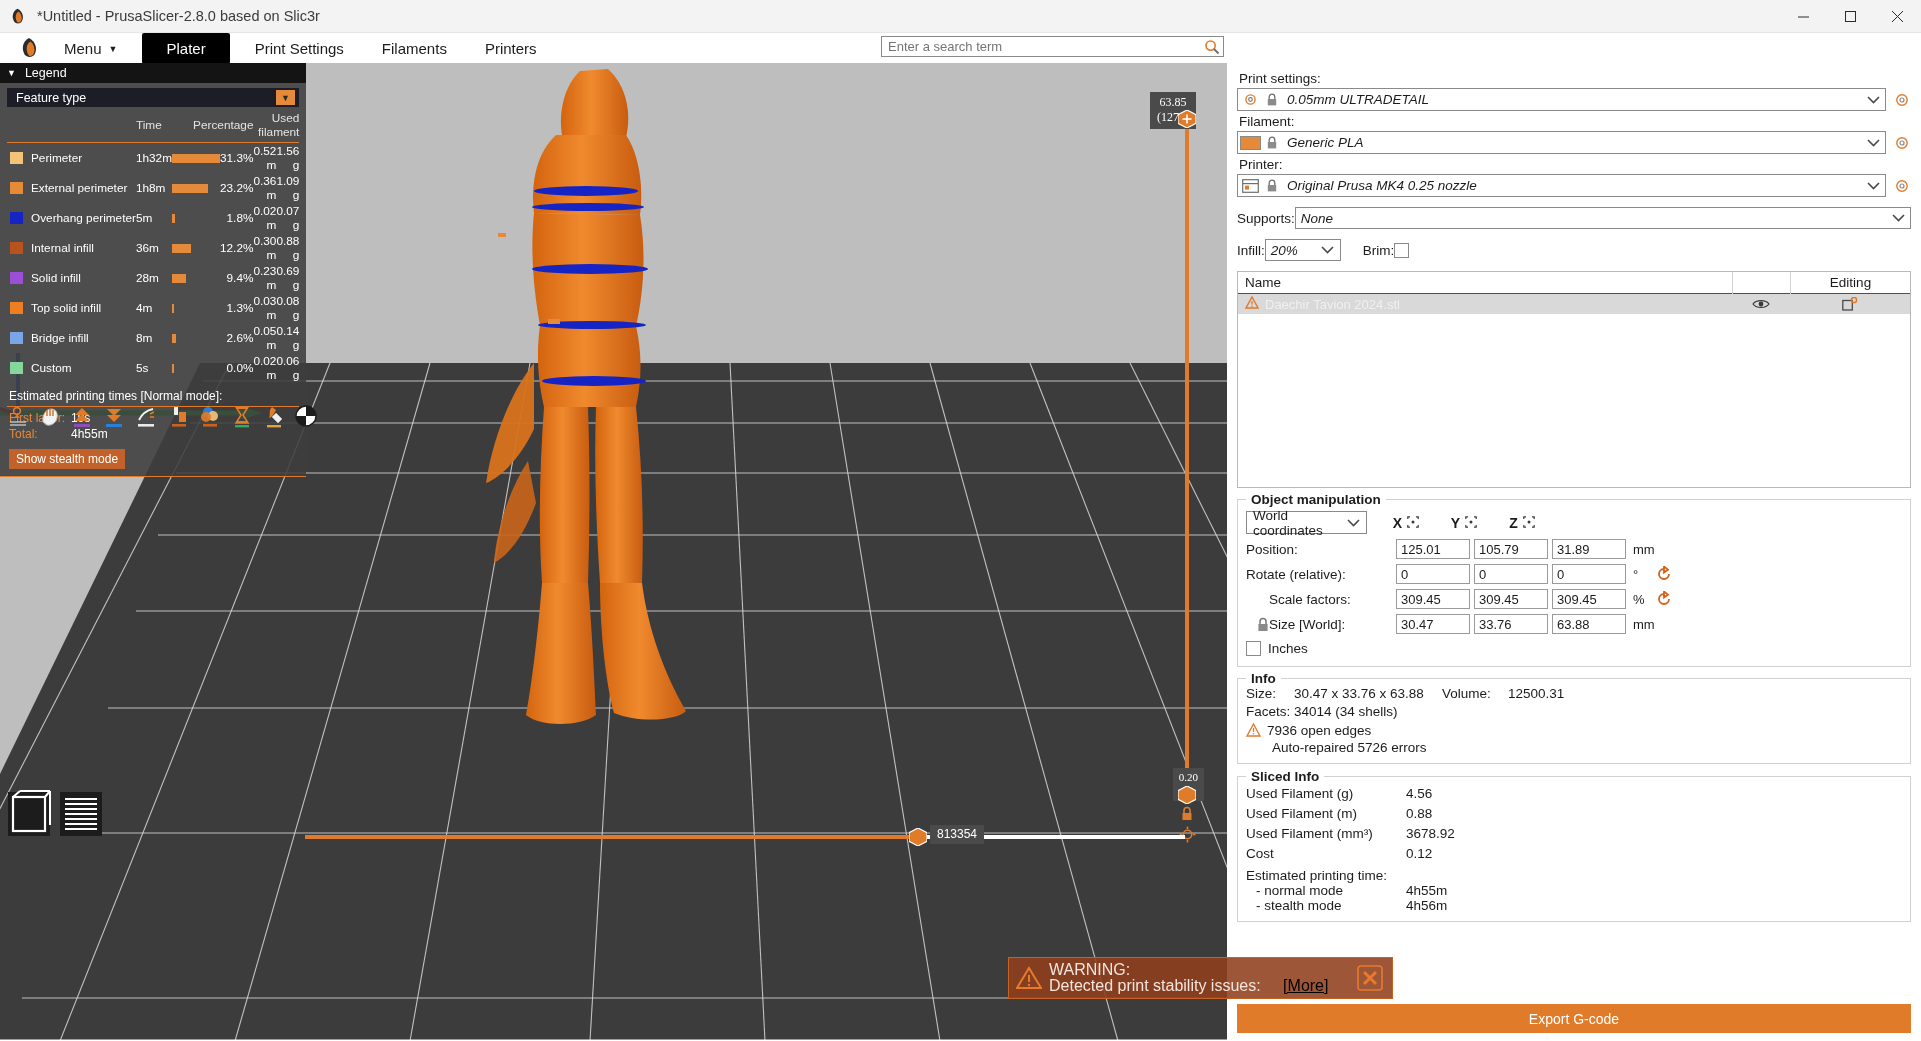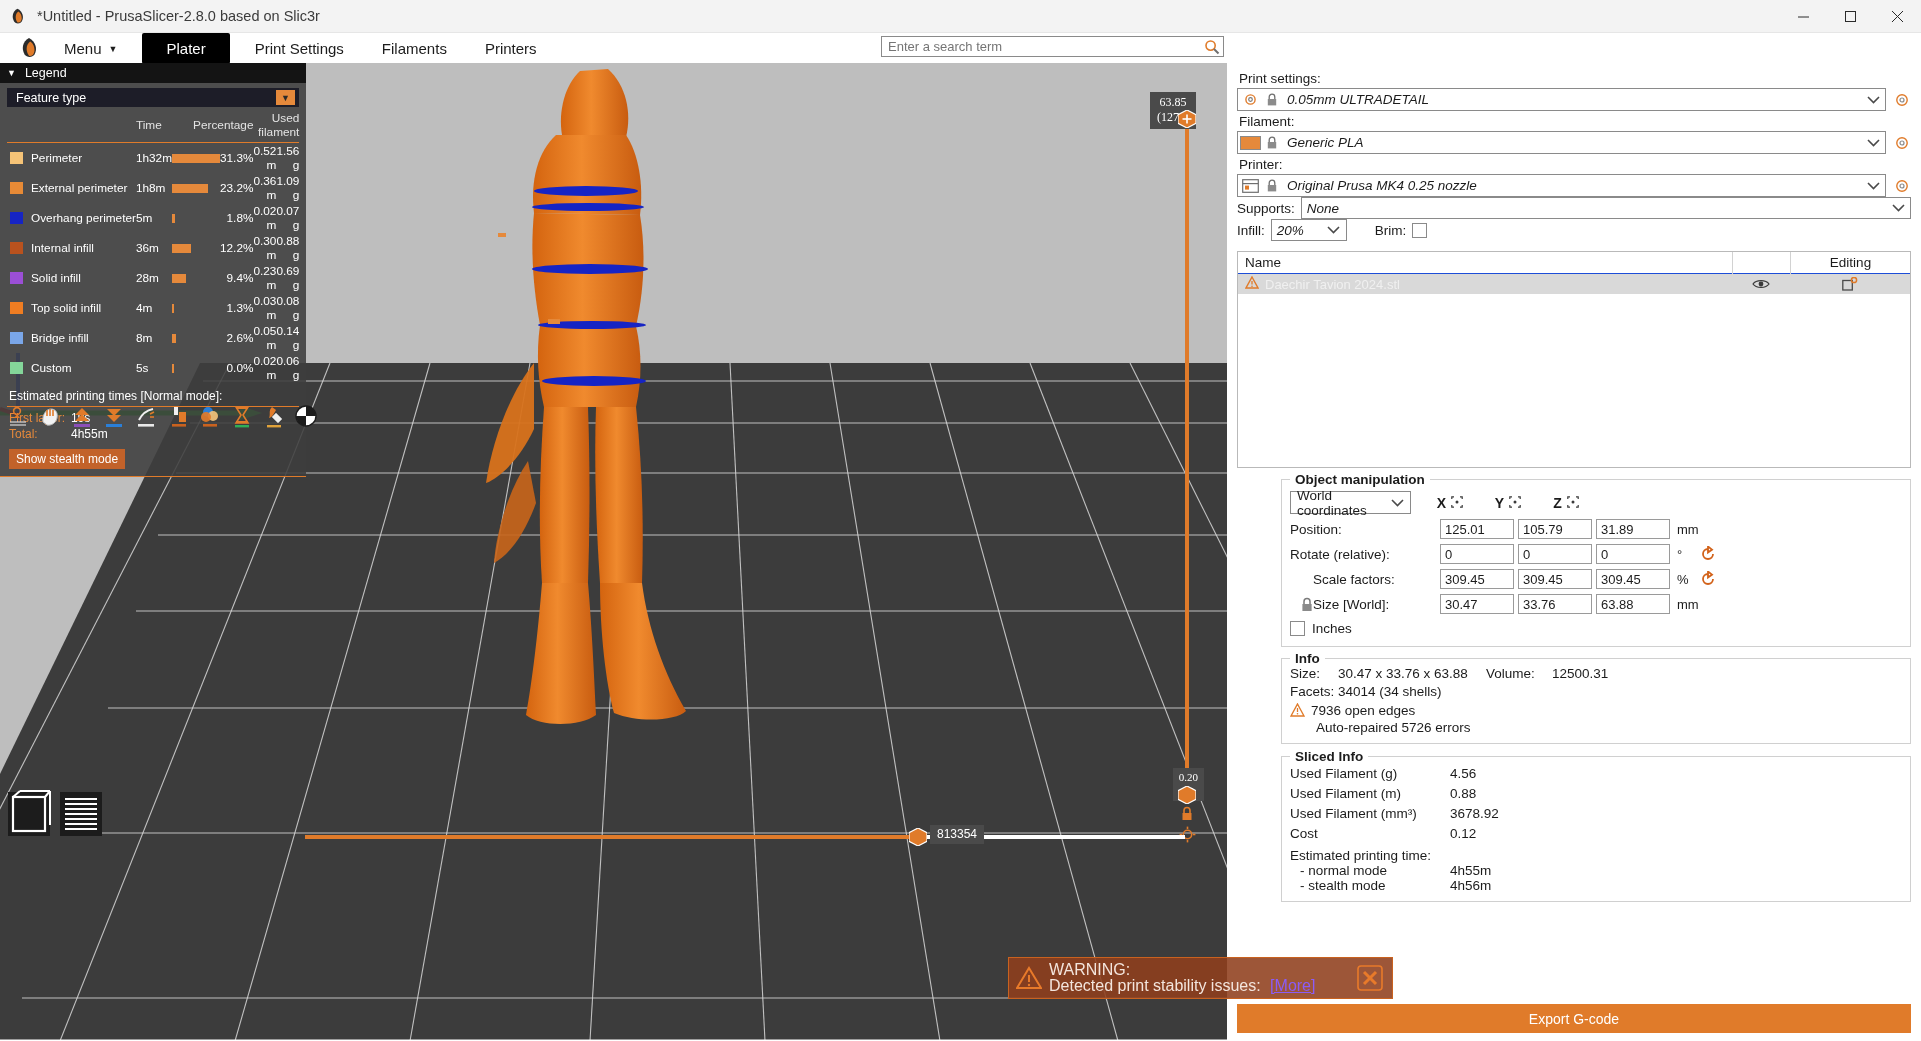--- a/index.html
+++ b/index.html
@@ -175,42 +175,42 @@
   }
 
   
   .warning-box {
     position: absolute; left: 1008px; top: 957px; width: 385px; height: 42px;
     background: rgba(143,63,28,0.88); border: 1px solid #c9621f;
     display: flex; align-items: center; z-index: 40;
   }
   .warn-ico { width: 40px; display: flex; align-items: center; justify-content: center; }
   .warn-text { flex: 1; font-size: 16px; color: #f3e5dd; line-height: 16px; }
-  .warn-more { color: #8b5cf6; text-decoration: underline; margin-left: 5px; }
+  .warn-more { color: #000000; text-decoration: underline; margin-left: 18px; }
   .warn-close { width: 44px; display: flex; align-items: center; justify-content: center; }
 
   
   .sidebar {
     position: absolute; left: 1227px; top: 63px; width: 694px; height: 978px;
     background: #ffffff; padding: 5px 10px 0 10px; font-size: 13.5px; color: #1c1c1c;
   }
   .sb-label { font-size: 13.5px; color: #1c1c1c; margin: 3px 0 2px 2px; }
   .combo {
     height: 23px; border: 1px solid #8a8a8a; background: #fff;
     display: flex; align-items: center; position: relative; font-style: italic;
   }
   .combo .c-pre { width: 24px; display: flex; align-items: center; justify-content: center; }
   .combo .c-lock { width: 20px; display: flex; align-items: center; justify-content: center; }
   .combo .c-text { flex: 1; font-size: 13.5px; color: #1c1c1c; padding-left: 5px; white-space: nowrap; }
   .combo .c-arrow { width: 24px; display: flex; align-items: center; justify-content: center; }
   .combo-row { display: flex; align-items: center; gap: 7px; }
   .combo-row .combo { flex: 1; }
   .row-gear { width: 18px; height: 18px; flex: 0 0 18px; }
 
-  .inline-row { display: flex; align-items: center; gap: 6px; margin-top: 0; }
+  .inline-row { display: flex; align-items: center; margin-top: 10px; }
   .inline-row .lbl { font-size: 13.5px; white-space: nowrap; }
   .supports-combo { flex: 1; height: 22px; }
   .infill-combo { width: 76px; height: 22px; }
   .checkbox {
     width: 15px; height: 15px; border: 1px solid #8a8a8a; background: #fff; display: inline-block;
   }
 
   
   .objlist { margin-top: 10px; border: 1px solid #b9b9b9; height: 217px; background: #fff; }
   .objlist-head { display: flex; height: 22px; border-bottom: 1px solid #1d4ed8; align-items: center; }
@@ -219,21 +219,20 @@
   .ol-edit { width: 120px; text-align: center; border-left: 1px solid #d2d2d2; height: 22px; line-height: 22px; font-size: 13.5px; }
   .objlist-row { display: flex; height: 20px; align-items: center; background: #d9d9d9; }
   .or-name { flex: 1; padding-left: 7px; display: flex; align-items: center; gap: 6px; font-size: 13px; color: #f0f0f0; }
   .or-eye { width: 58px; display: flex; align-items: center; justify-content: center; }
   .or-edit { width: 120px; display: flex; align-items: center; justify-content: center; }
 
   
   .fs {
     border: 1px solid #d0d0d0; margin-top: 11px; padding: 4px 8px 8px 8px;
     position: relative;
-    margin-left: 44px;
   }
   .fs-legend {
     position: absolute; top: -8px; left: 8px; background: #fff; padding: 0 5px;
     font-size: 13.5px; font-weight: bold; color: #1c1c1c;
   }
   .om-head { display: flex; align-items: center; margin-top: 7px; }
   .om-coord {
     width: 121px; height: 23px; border: 1px solid #8a8a8a; display: flex;
     align-items: center; justify-content: space-between; padding: 0 6px; font-size: 13.5px;
   }

